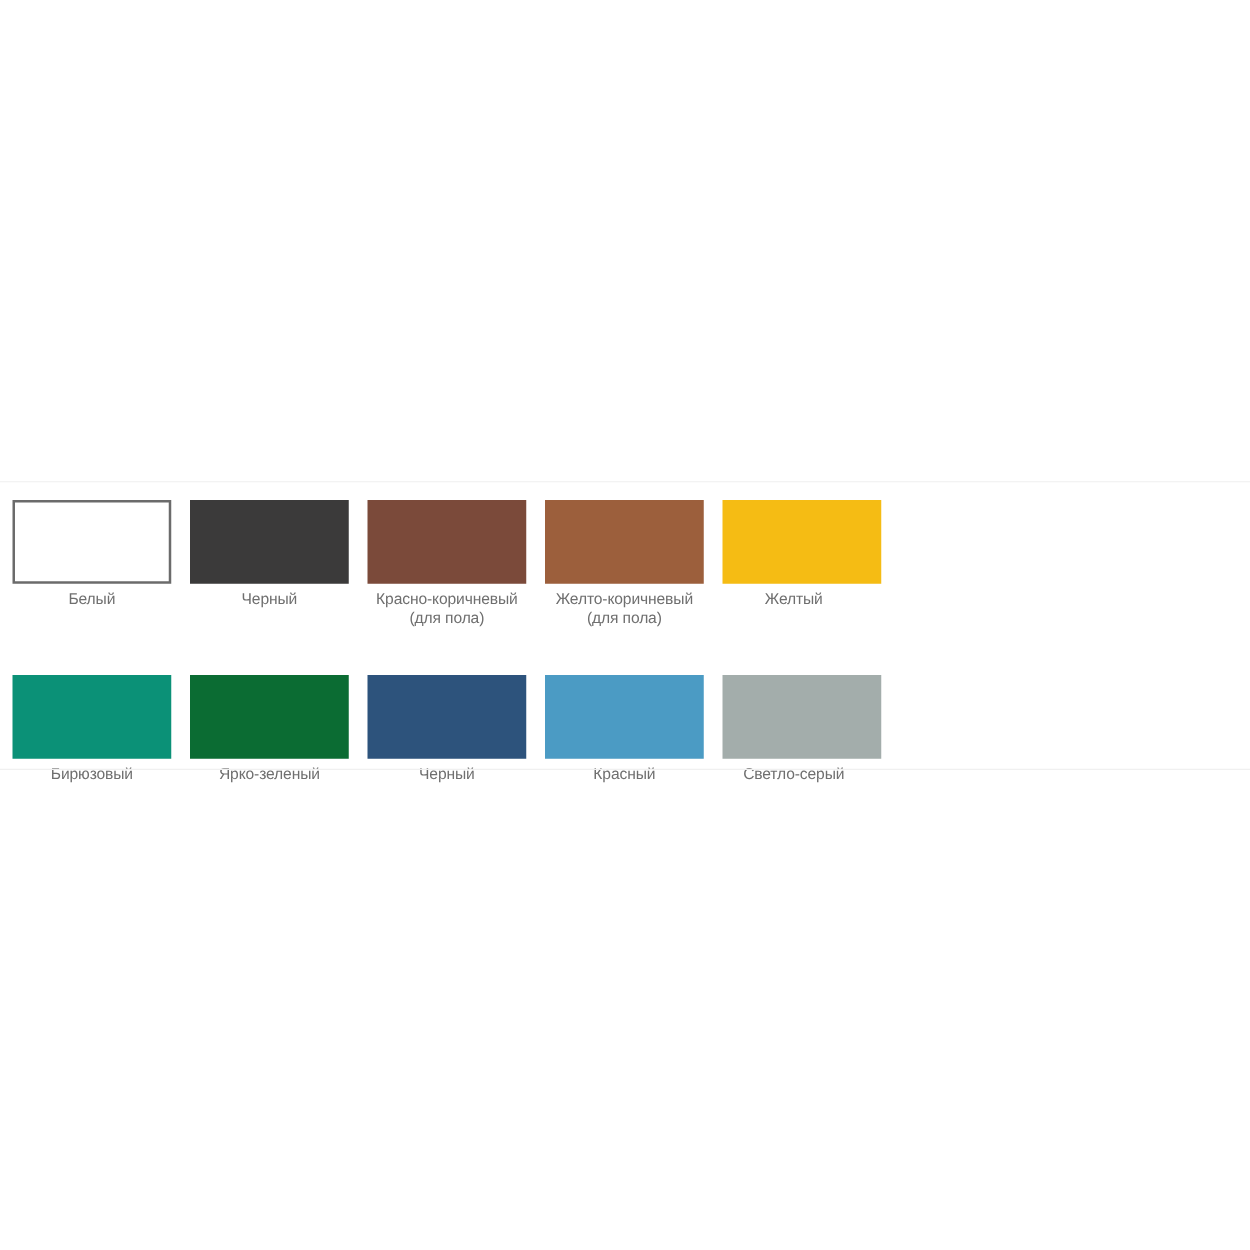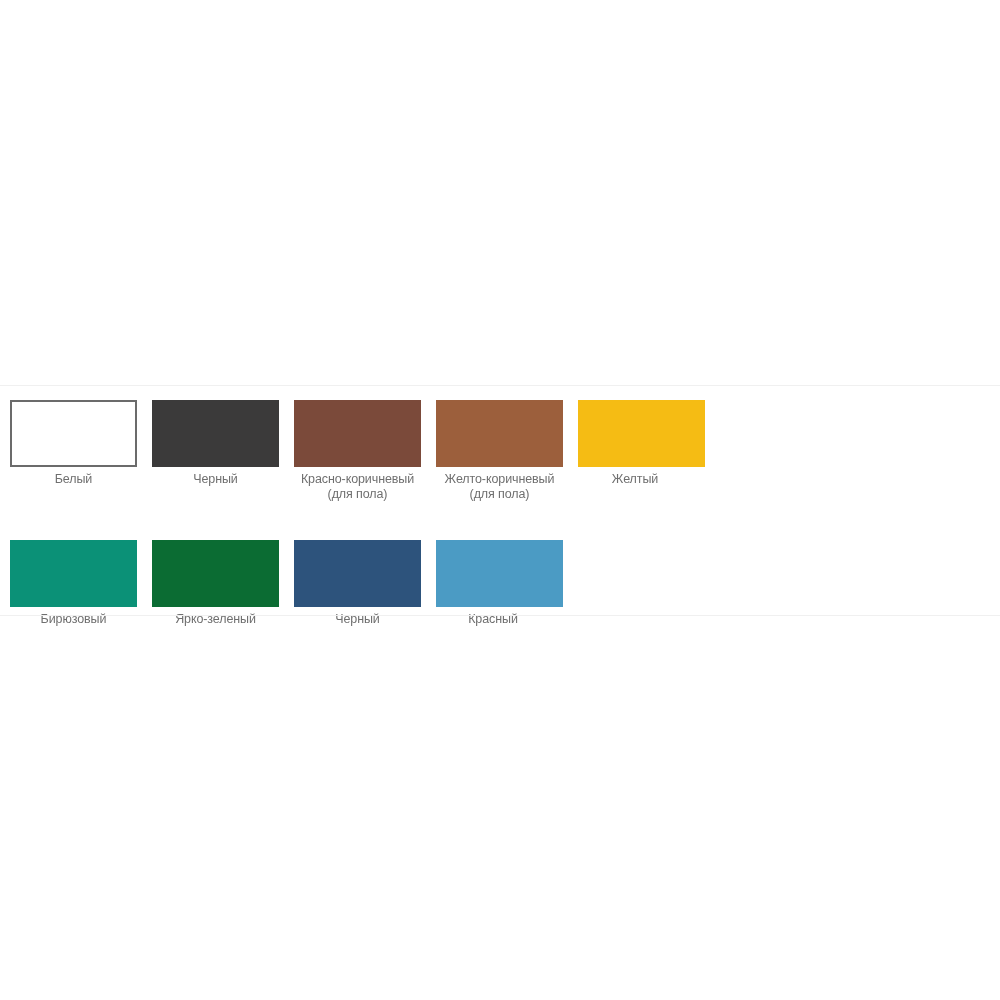--- a/index.html
+++ b/index.html
@@ -125,18 +125,22 @@
           <div class="swatch-label">Ярко-зеленый</div>
         </div>
         <div class="swatch-cell">
           <div class="swatch-chip" style="background: rgb(45, 83, 124);"></div>
           <div class="swatch-label">Черный</div>
         </div>
         <div class="swatch-cell">
           <div class="swatch-chip" style="background: rgb(75, 155, 196);"></div>
           <div class="swatch-label">Красный</div>
         </div>
+        <div class="swatch-cell">
+          <div class="swatch-chip" style="background: rgb(163, 173, 171);"></div>
+          <div class="swatch-label">Светло-серый</div>
+        </div>
       </div>
   </div>
 
   <div class="frame-rule bottom"></div>
 
 </div>
 
 </body></html>

